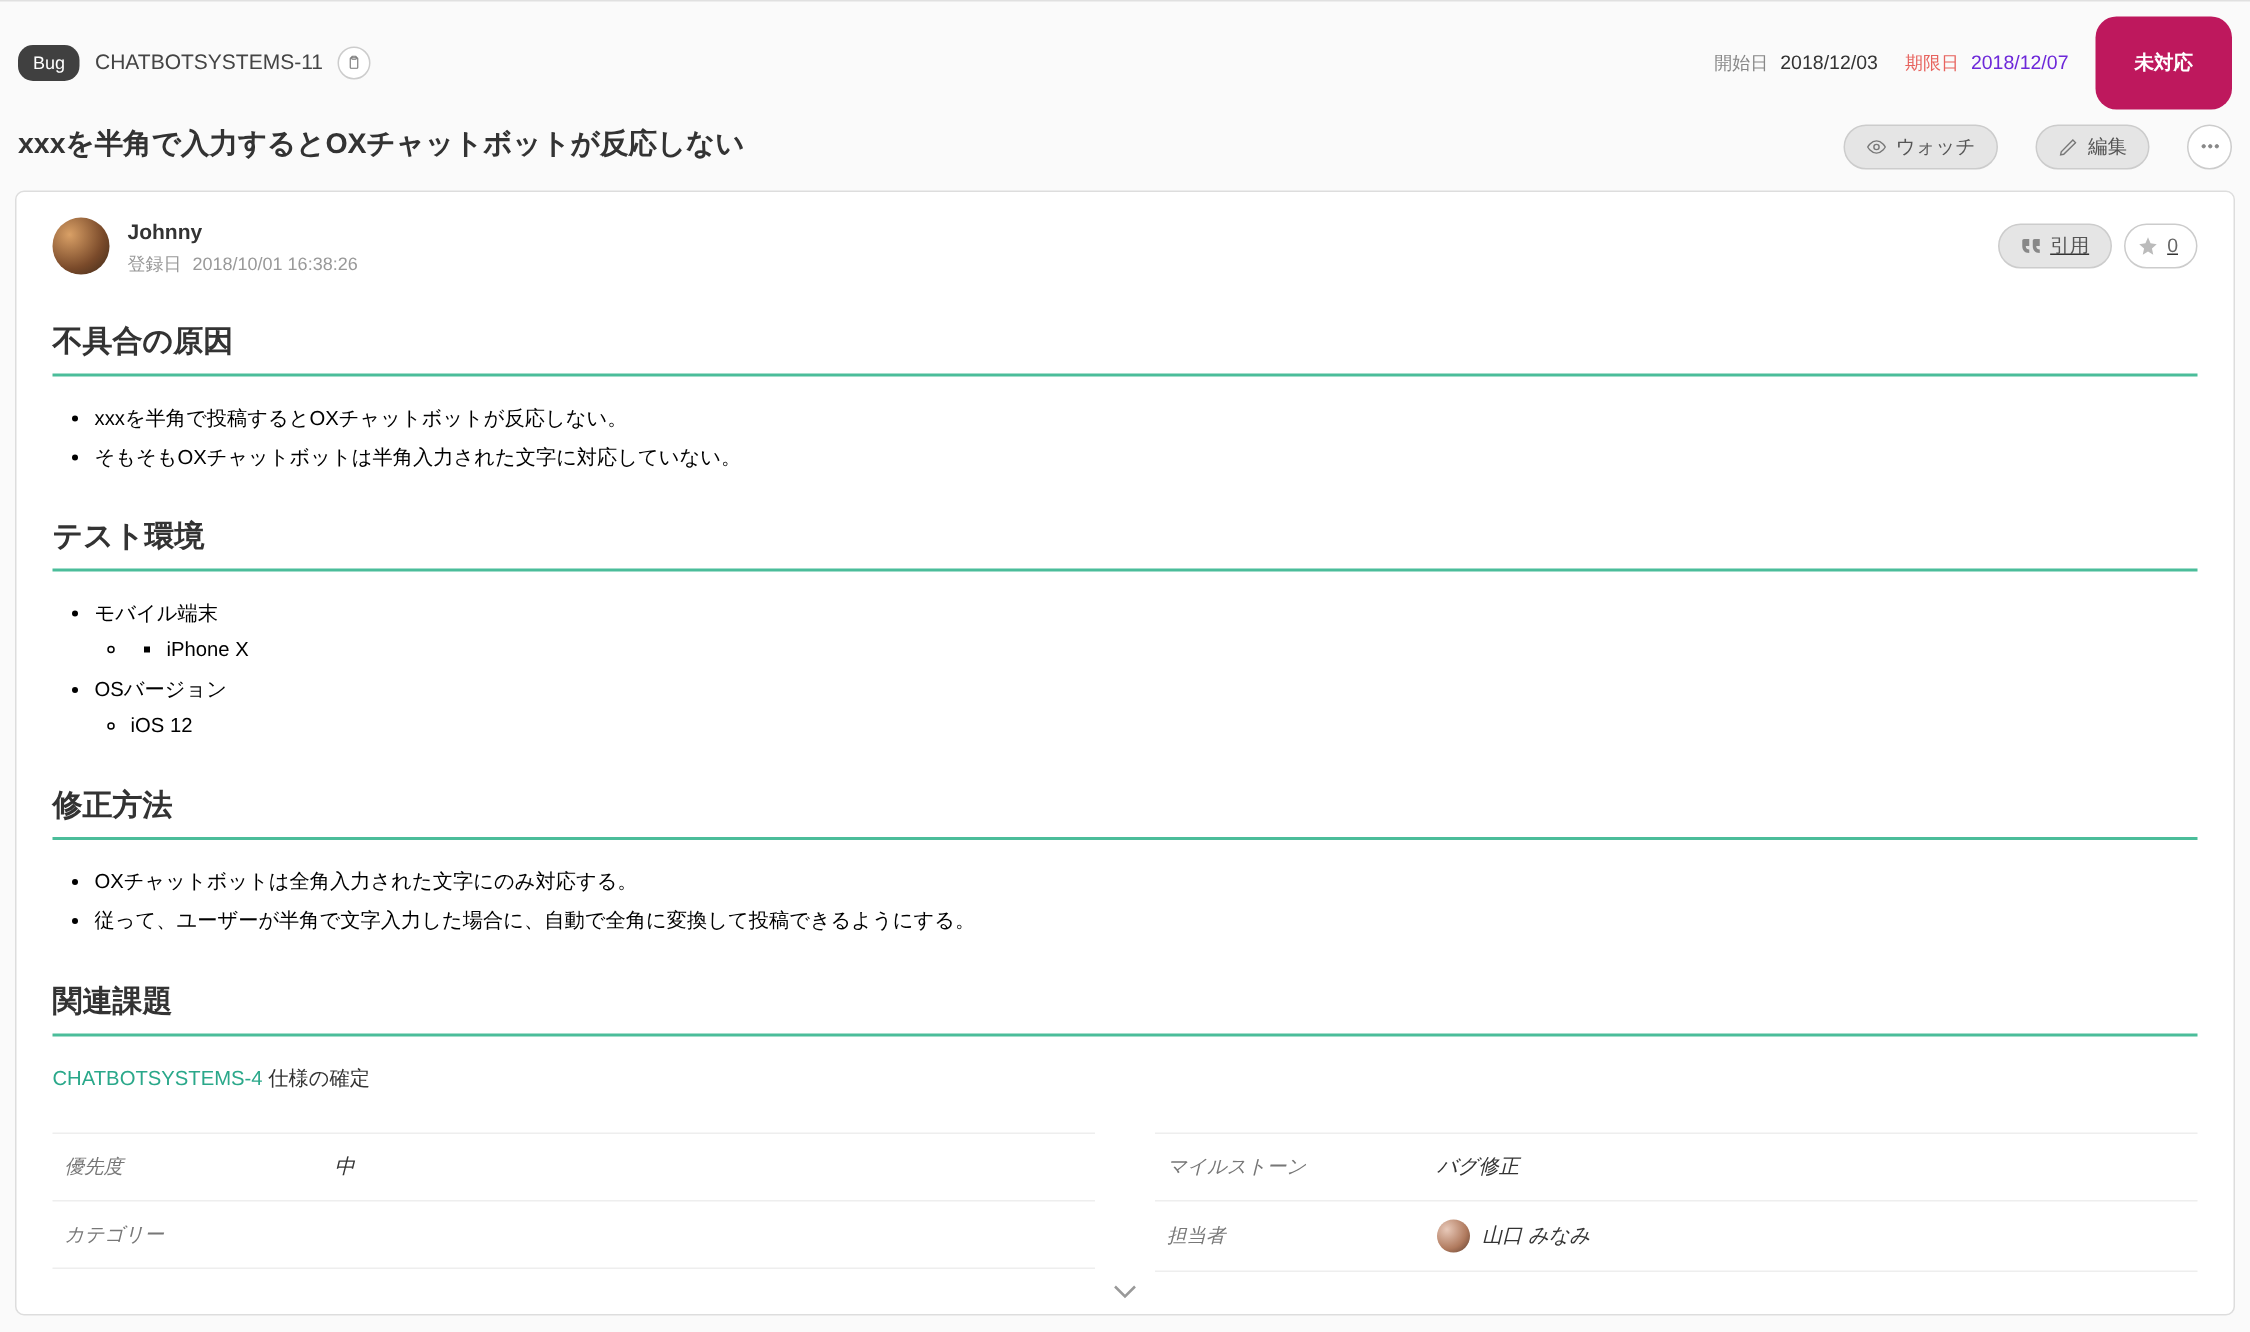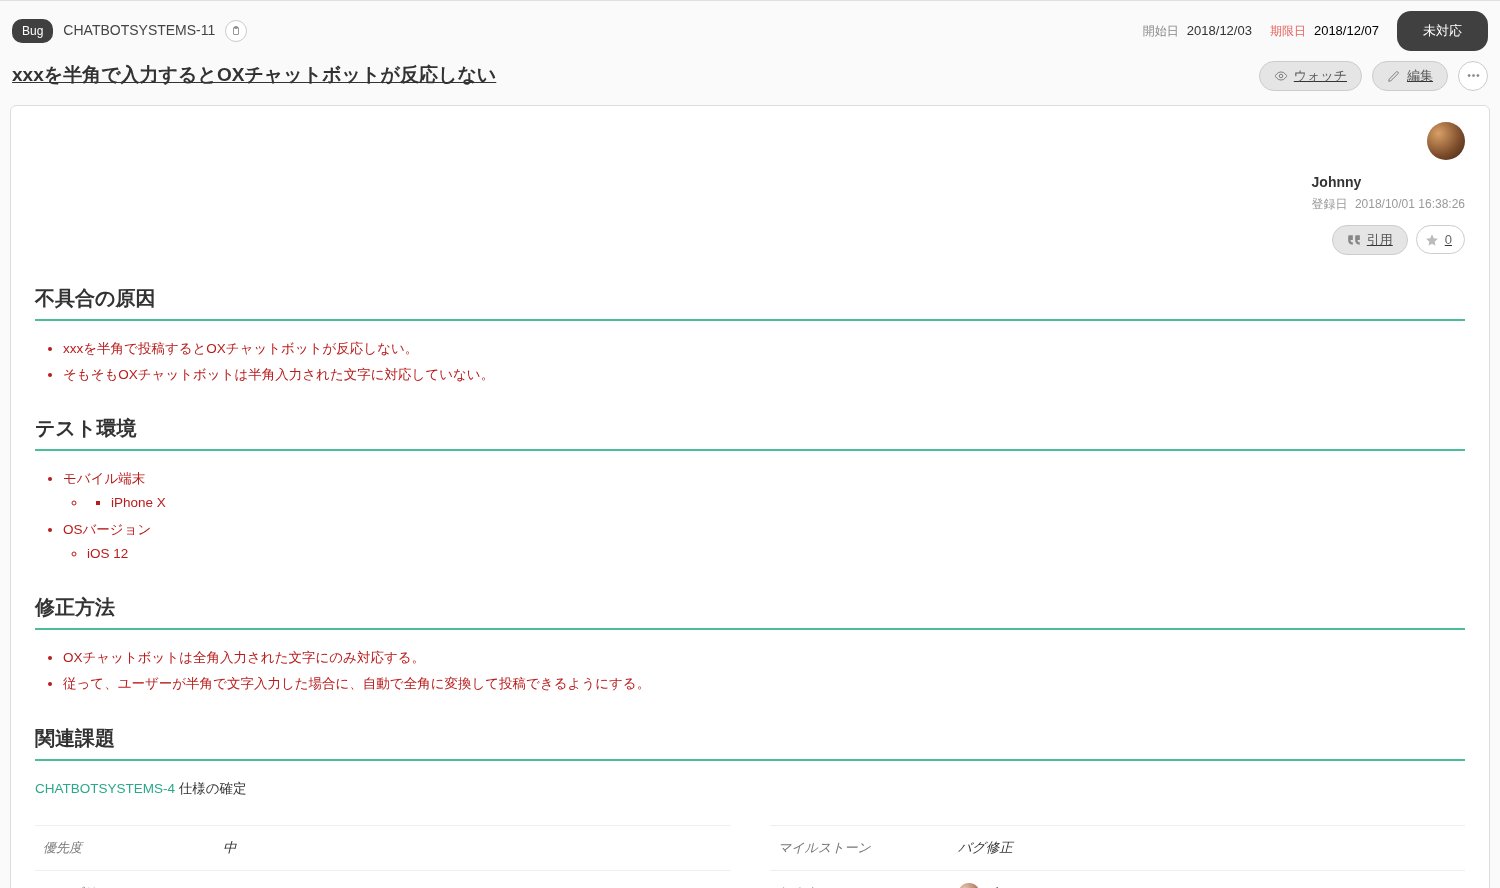--- a/index.html
+++ b/index.html
@@ -39,37 +39,36 @@
   display: flex; align-items: center; justify-content: center;
   background: #fff;
   cursor: pointer;
 }
 .clipboard-btn svg { width: 12px; height: 12px; stroke: #777; fill: none; stroke-width: 1.5; }
 .header-spacer { flex: 1; }
 .date-group { display: flex; align-items: center; gap: 8px; font-size: 13px; margin-right: 8px; }
 .date-label { color: #888; font-size: 12px; }
 .date-val { color: #333; }
 .due-label { color: #e7635e; font-size: 12px; }
-.due-val { color: #000000; }
+.due-val { color: #6d28d9; }
 .status-pill {
-  background: #404040;
+  background: #be185d;
   color: #fff;
-  padding: 10px 26px;
+  padding: 21px 26px;
   border-radius: 14px;
   font-size: 13px;
-  font-weight: 400;
+  font-weight: 700;
 }
 
 
 .title-row {
   display: flex;
   align-items: center;
   padding: 4px 12px 14px 12px;
-  gap: 10px;
-  text-decoration: underline;
+  gap: 25px;
 }
 .issue-title {
   font-size: 19px;
   font-weight: 700;
   color: #333;
   flex: 1;
 }
 .pill-btn {
   border: 1px solid #ccc;
   background: #e5e5e5;
@@ -95,21 +94,21 @@
 
 
 .card {
   margin: 0 10px 10px 10px;
   background: #fff;
   border: 1px solid #ddd;
   border-radius: 6px;
   padding: 16px 24px 0 24px;
   position: relative;
 }
-.card-head { display: flex; align-items: flex-end; gap: 12px; flex-direction: column; }
+.card-head { display: flex; align-items: center; gap: 12px; }
 .avatar {
   width: 38px; height: 38px; border-radius: 50%;
   background: radial-gradient(circle at 30% 30%, #d9a066, #7a4a2a 60%, #3a2818);
   flex-shrink: 0;
 }
 .author-block { display: flex; flex-direction: column; }
 .author-name { font-weight: 700; font-size: 14px; color: #333; }
 .reg-line { font-size: 12px; color: #999; margin-top: 2px; }
 .reg-line .lbl { margin-right: 4px; }
 .head-actions { margin-left: auto; display: flex; gap: 8px; align-items: center; text-decoration: underline; }
@@ -128,21 +127,21 @@
 
 .section-title {
   font-size: 20px;
   font-weight: 700;
   margin-top: 28px;
   padding-bottom: 6px;
   border-bottom: 2px solid #4bbd9a;
   color: #333;
 }
 ul.content-list { margin: 18px 0 0 0; padding-left: 28px; }
-ul.content-list li { margin-bottom: 6px; font-size: 13.5px; color: #b91c1c; }
+ul.content-list li { margin-bottom: 6px; font-size: 13.5px; color: #000000; }
 ul.content-list ul { padding-left: 24px; margin-top: 4px; list-style: circle; }
 ul.content-list ul ul { list-style: square; }
 
 .related-line { margin-top: 18px; font-size: 13.5px; }
 .related-link { color: #2aa88a; }
 
 
 .meta-table {
   margin-top: 26px;
   display: flex;

